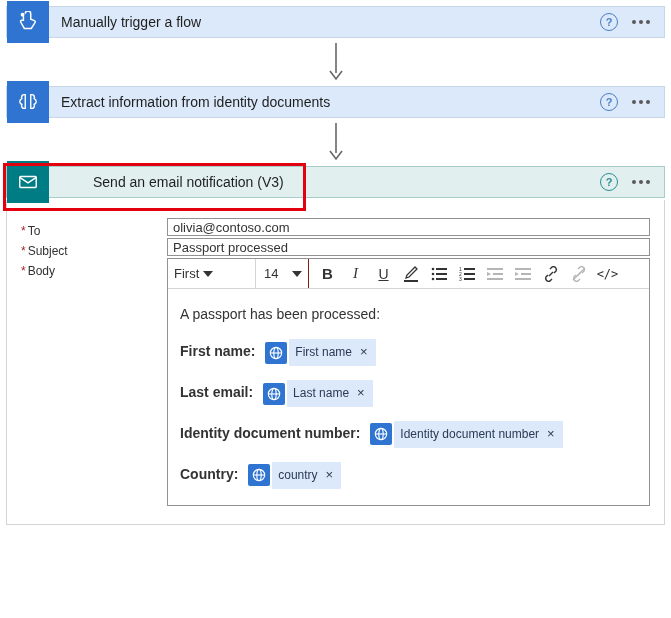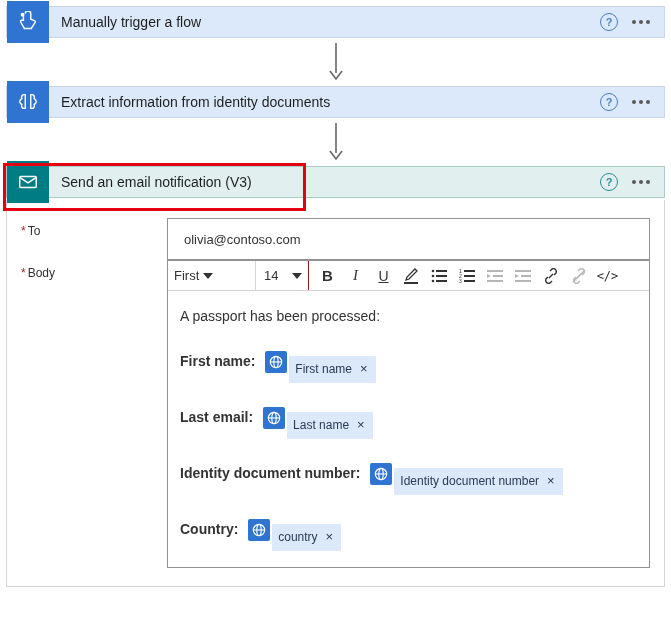--- a/index.html
+++ b/index.html
@@ -13,21 +13,21 @@
     width: 671px;
   }
   .step-header {
     display: flex;
     align-items: center;
     height: 32px;
     border: 1px solid #c7d7e8;
     margin-bottom: 2px;
   }
   .step-header.blue { background: #dbe9fa; }
-  .step-header.teal { background: #e1f0ef; border-color:#a8cdc9; }
+  .step-header.teal { background: #e1f0ef; border-color:#a8cdc9;gap:32px; }
   .step-icon {
     width: 42px;
     height: 42px;
     display: flex;
     align-items: center;
     justify-content: center;
     flex-shrink: 0;
   }
   .step-icon.blue { background: #2f74d0; }
   .step-icon.teal { background: #007c84; }
@@ -87,23 +87,23 @@
     padding-top:6px;
     font-size:12px;
     color:#323130;
   }
   .row-label .req{ color:#a4262c; margin-right:2px;}
   .row-input{
     flex:1;
   }
   .text-input{
     width:100%;
-    height:42px;
+    height:18px;
     border:1px solid #929292;
-    padding: 0 16px;
+    padding: 0 5px;
     font-size:13px;
     color:#333;
     background:#fff;
   }
   .body-editor{
     border:1px solid #929292;
     background:#fff;
   }
   .toolbar{
     display:flex;
@@ -146,21 +146,20 @@
   }
   .body-content strong{font-weight:700;}
   .token{
     display:inline-flex;align-items:center;
     background:#dbe9fa;
     color:#2b3a55;
     font-size:12px;
     padding: 3px 8px 3px 6px;
     gap:6px;
     border-radius:1px;
-    margin-top:15px;
   }
   .token .tx{color:#2b3a55;}
   .token .x{cursor:pointer;color:#2b3a55;font-size:13px;margin-left:2px;}
   .token-icon{
     width:22px;height:22px;background:#2f74d0;border-radius:2px;
     display:inline-flex;align-items:center;justify-content:center;
     margin-right:2px;
   }
   svg{display:block;}
 </style>
@@ -238,20 +237,26 @@
 
   <div class="detail-panel">
 
     <div class="row">
       <div class="row-label"><span class="req">*</span><span>To</span></div>
       <div class="row-input">
         <input class="text-input" type="text" value="olivia@contoso.com" style="">
       </div>
     </div>
 
+    <div class="row">
+      <div class="row-label"><span class="req">*</span><span>Subject</span></div>
+      <div class="row-input">
+        <input class="text-input" type="text" value="Passport processed" style="">
+      </div>
+    </div>
 
     <div class="row" style="margin-bottom:0;">
       <div class="row-label"><span class="req">*</span><span>Body</span></div>
       <div class="row-input">
         <div class="body-editor">
           <div class="toolbar">
             <div class="font-sel">
               <span>First</span>
               <svg width="10" height="6">
                   <path d="M0 0l5 6 5-6z" fill="#333"></path>

